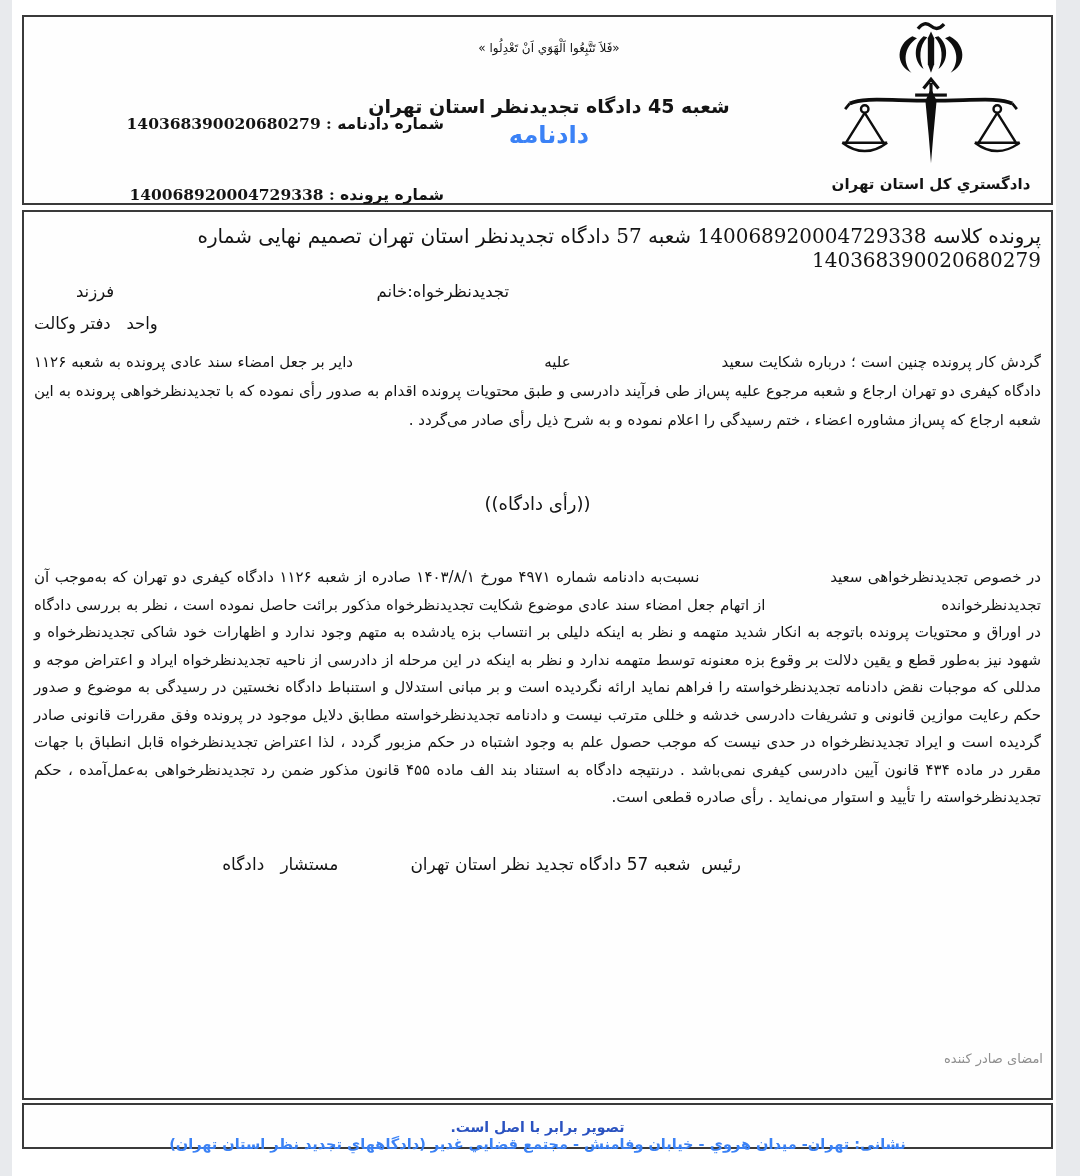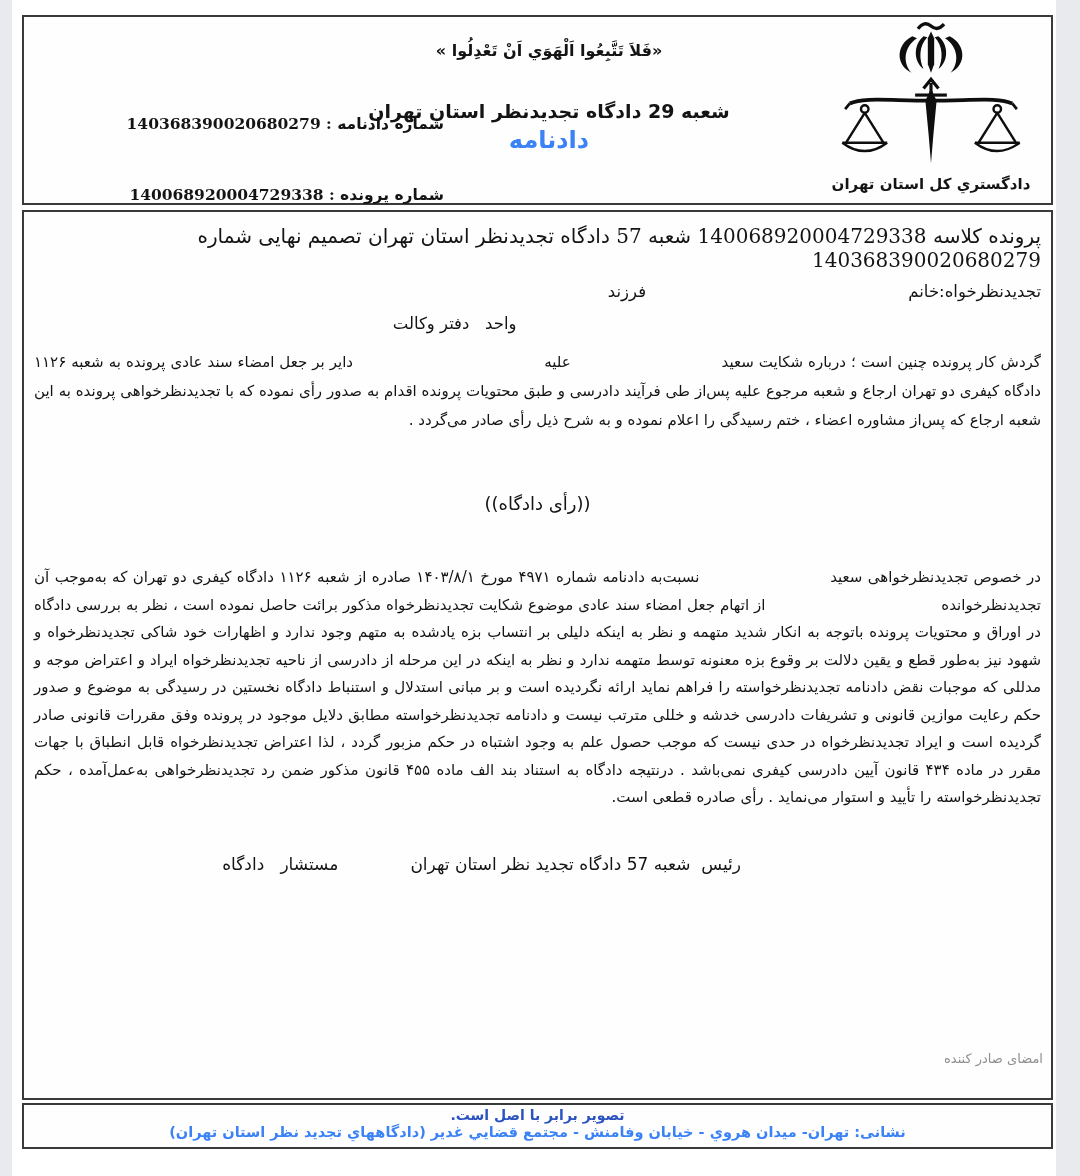--- a/index.html
+++ b/index.html
@@ -15,28 +15,28 @@
     position: absolute; left: 12px; top: 0;
     width: 1044px; height: 1176px;
     background: #ffffff;
   }
   .box {
     position: absolute; left: 22px; width: 1031px;
     border: 2px solid #3a3a3a; background: #fefefe;
   }
   .header-box { top: 15px; height: 190px; }
   .body-box   { top: 210px; height: 890px; direction: rtl; padding: 6px 10px; }
-  .footer-box { top: 1103px; height: 46px; text-align: center; padding-top: 2px; }
+  .footer-box { top: 1103px; height: 46px; text-align: center; padding-top: 14px; }
 
   
   .center-col {
     position: absolute; left: 245px; top: 24px; width: 560px;
     text-align: center; direction: rtl;
   }
-  .verse { font-size: 16px; font-weight: bold; letter-spacing: .2px; }
+  .verse { font-size: 12px; font-weight: normal; letter-spacing: .2px; }
   .branch-title { margin-top: 40px; font-size: 19px; font-weight: bold; }
   .doc-title { margin-top: 4px; font-size: 24px; font-weight: bold; }
   .meta-block {
     position: absolute; left: 78px; top: 48px; width: 342px;
     direction: rtl; text-align: right;
     font-weight: bold; font-size: 15.5px; line-height: 23.5px;
     font-family: "DejaVu Serif", "DejaVu Sans", sans-serif;
     white-space: pre-wrap;
   }
   .logo-col {
@@ -46,21 +46,21 @@
   .org-name { font-size: 15px; font-weight: bold; margin-top: 0px; }
 
   
   .case-line {
     font-size: 20px; margin: 6px 0 4px;
     font-family: "DejaVu Serif", "DejaVu Sans", sans-serif;
     white-space: pre-wrap;
   }
   .party-line {
     font-size: 16.5px; line-height: 32px;
-    white-space: pre-wrap; text-align: right;
+    white-space: pre-wrap; text-align: left;
   }
   .para {
     font-size: 15px; line-height: 29px;
     text-align: justify; white-space: pre-wrap; margin-top: 8px;
   }
   .verdict-heading {
     text-align: center; font-size: 18px; font-weight: 500;
     margin: 58px 0 50px;
   }
   .verdict-para { line-height: 27.5px; margin-top: 0; }
@@ -89,21 +89,21 @@
 <div class="box header-box">
 
   <div class="meta-block">
     <div>شماره دادنامه : 140368390020680279</div>
     <div>شماره پرونده : 140068920004729338</div>
     <div>شماره بایگانی شعبه : 0301373</div>
   </div>
 
   <div class="center-col">
     <div class="verse">«فَلاَ تَتَّبِعُوا اَلْهَوَي اَنْ تَعْدِلُوا »</div>
-    <div class="branch-title">شعبه 29 دادگاه تجدیدنظر استان تهران</div>
+    <div class="branch-title">شعبه 45 دادگاه تجدیدنظر استان تهران</div>
     <div class="doc-title" style="color: #3b82f6;">دادنامه</div>
   </div>
 
   <div class="logo-col">
     <span>
       <svg width="196" height="150" viewBox="0 0 210 160" aria-hidden="true">
 
         <g transform="translate(105,2)">
           <path class="line" d="M-14 6 Q-7 -3 0 3 Q7 9 14 1" stroke-width="3.5"></path>
           <path class="fill" d="M-20 14 C-38 23 -38 45 -21 53 C-30 43 -30 26 -15 16 Z"></path>

